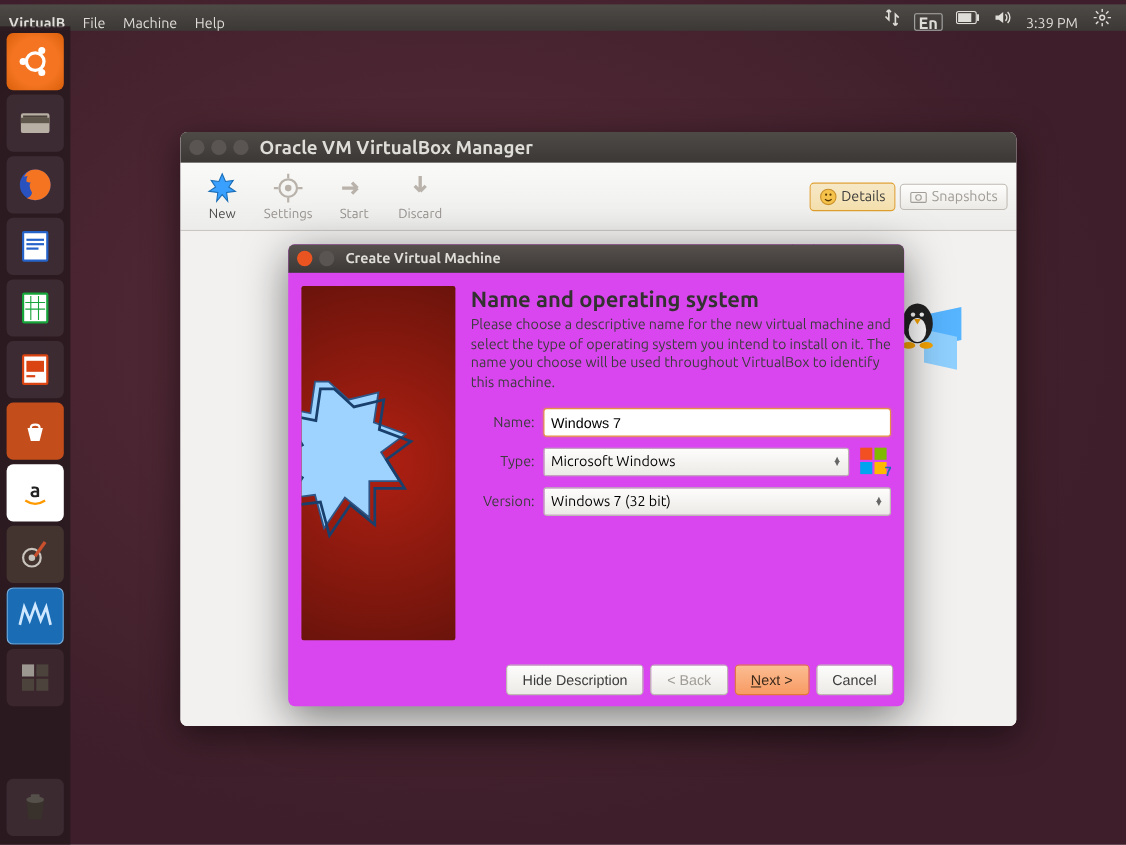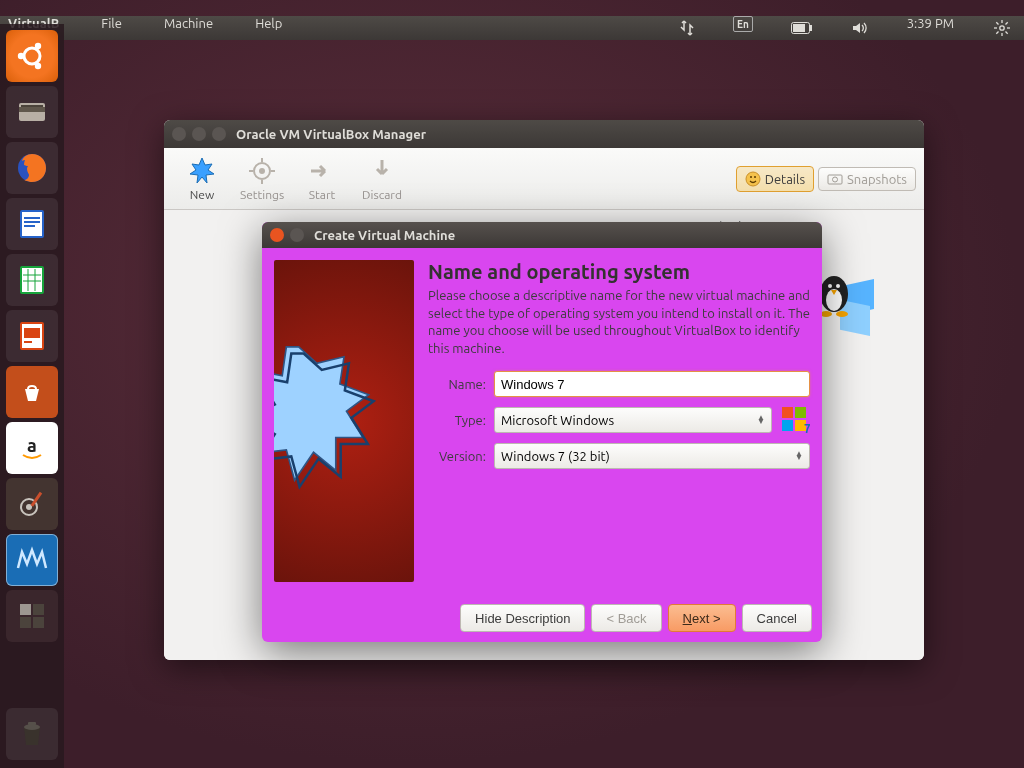--- a/index.html
+++ b/index.html
@@ -1,35 +1,35 @@
 <!DOCTYPE html>
 <html><head>
 <meta charset="utf-8">
 <style>
 * { margin: 0; padding: 0; box-sizing: border-box; }
 body { font-family: "Ubuntu", "Liberation Sans", sans-serif; width: 1024px; height: 768px; overflow: hidden; background: radial-gradient(ellipse at 40% 40%, #5a2d3a 0%, #3d1e2a 70%); position: relative; }
 
 
-.topbar { position: absolute; top: 16px; left: 0; right: 0; height: 24px; background: linear-gradient(#4e4a46, #3c3836); display: flex; align-items: flex-start; padding: 0 8px; color: #dfddd8; font-size: 13px; font-weight: bold; gap: 26px; }
+.topbar { position: absolute; top: 4px; left: 0; right: 0; height: 24px; background: linear-gradient(#4e4a46, #3c3836); display: flex; align-items: flex-end; padding: 0 8px; color: #dfddd8; font-size: 13px; font-weight: bold; }
 .topbar .app-title { margin-right: 8px; }
 .topbar .menu-item { margin: 0 8px; font-weight: normal; cursor: pointer; }
 .topbar .spacer { flex: 1; }
 .topbar .indicator { margin: 0 6px; display: inline-flex; align-items: center; height: 24px; }
 .topbar .time { margin: 0 8px; font-weight: normal; }
 
 
 .launcher { position: absolute; top: 24px; left: 0; width: 64px; bottom: 0; background: rgba(40, 25, 30, 0.85); display: flex; flex-direction: column; align-items: center; padding-top: 6px; gap: 4px; }
 .launcher-item { width: 52px; height: 52px; border-radius: 6px; background: rgba(255,255,255,0.08); display: flex; align-items: center; justify-content: center; cursor: pointer; }
 .launcher-item.active { box-shadow: 0 0 0 1px rgba(255,255,255,0.45) inset; background: rgba(255,255,255,0.16); }
 .launcher-item.ubuntu { background: radial-gradient(circle at 50% 50%, #f47421 58%, #d95f09 100%); }
 .launcher .trash { margin-top: auto; margin-bottom: 8px; }
 
 
 .vbox-window { position: absolute; top: 120px; left: 164px; width: 760px; height: 540px; background: #f2f1f0; border-radius: 6px; box-shadow: 0 8px 32px rgba(0,0,0,0.5); overflow: hidden; }
-.vbox-titlebar { height: 28px; background: linear-gradient(#4e4a46, #3c3836); display: flex; align-items: center; padding: 0 8px; color: #dfddd8; font-size: 13px; font-weight: bold; }
+.vbox-titlebar { height: 28px; background: linear-gradient(#4e4a46, #3c3836); display: flex; align-items: center; padding: 0 8px; color: #dfddd8; font-size: 17px; font-weight: bold; }
 .win-btns { display: flex; gap: 6px; margin-right: 10px; }
 .win-btn { width: 14px; height: 14px; border-radius: 50%; background: #5a5552; display: inline-block; }
 .vbox-toolbar { height: 62px; background: linear-gradient(#fafaf9,#ececea); border-bottom: 1px solid #cac7c4; display: flex; align-items: center; padding: 0 8px; }
 .tool-btn { display: flex; flex-direction: column; align-items: center; width: 60px; font-size: 12px; color: #989390; cursor: default; }
 .tool-btn.enabled { color: #4c4c4c; cursor: pointer; }
 .tool-btn .tb-icon { width: 30px; height: 30px; margin-bottom: 2px; }
 .toolbar-right { margin-left: auto; display: flex; gap: 4px; align-items: center; }
 .tab-btn { font-size: 13px; padding: 4px 8px; border: 1px solid #c0bbb4; border-radius: 4px; background: linear-gradient(#fdfdfc,#eceae6); display: flex; align-items: center; gap: 4px; cursor: pointer; color: #3c3c3c; }
 .tab-btn.active { background: linear-gradient(#f6e8c7,#f5e0ad); border-color: #e0a030; }
 .tab-btn.disabled { color: #a09c96; }
@@ -65,21 +65,21 @@
   <span class="menu-item">File</span>
   <span class="menu-item">Machine</span>
   <span class="menu-item">Help</span>
   <span class="spacer"></span>
   <span class="indicator">
     <svg width="16" height="16" viewBox="0 0 16 16">
         <path d="M5 1v9l-3-3 3 3m6 5V5l3 3-3-3" fill="none" stroke="#dfddd8" stroke-width="1.5"></path>
         <path d="M5 1l-2 2m2-2l2 2M11 15l-2-2m2 2l2-2" stroke="#dfddd8" stroke-width="1.5" fill="none"></path>
       </svg>
   </span>
-  <span class="indicator" style="border:1px solid #aaa;border-radius:2px;padding:0 3px;font-size:10px;height:16px">En</span>
+  <span class="indicator" style="border:1px solid #aaa;border-radius:2px;padding:0 3px;font-size:15px;height:16px">En</span>
   <span class="indicator">
     <svg width="22" height="12" viewBox="0 0 22 12">
         <rect x="0.5" y="0.5" width="18" height="11" rx="2" fill="none" stroke="#dfddd8"></rect>
         <rect x="19" y="3" width="2" height="6" fill="#dfddd8"></rect>
         <rect x="2" y="2" width="12" height="8" fill="#dfddd8"></rect>
       </svg>
   </span>
   <span class="indicator">
     <svg width="16" height="16" viewBox="0 0 16 16">
         <path d="M2 6v4h3l4 3V3L5 6z" fill="#dfddd8"></path>

